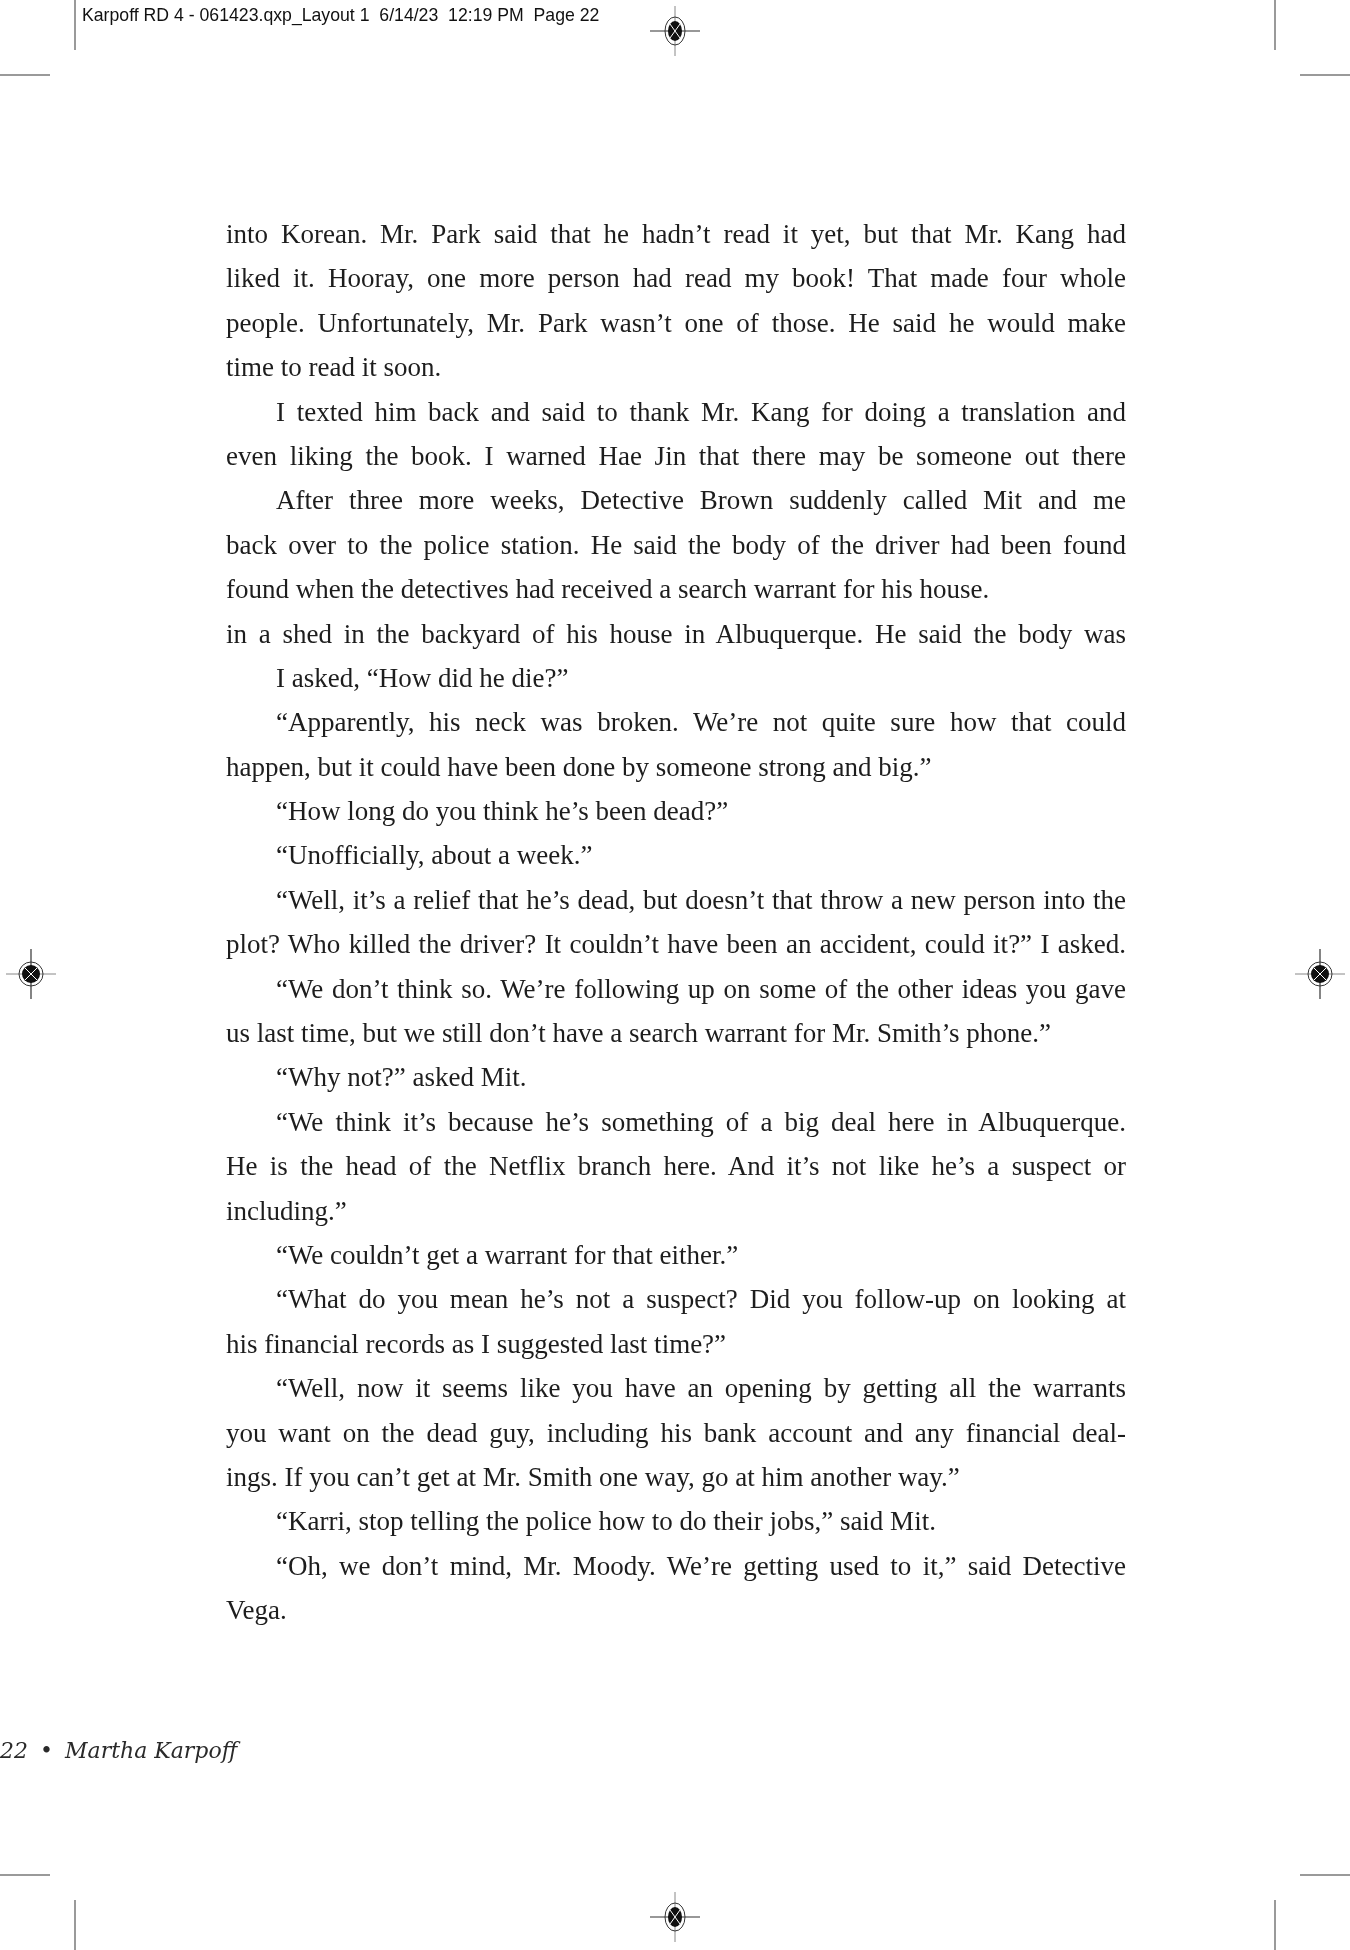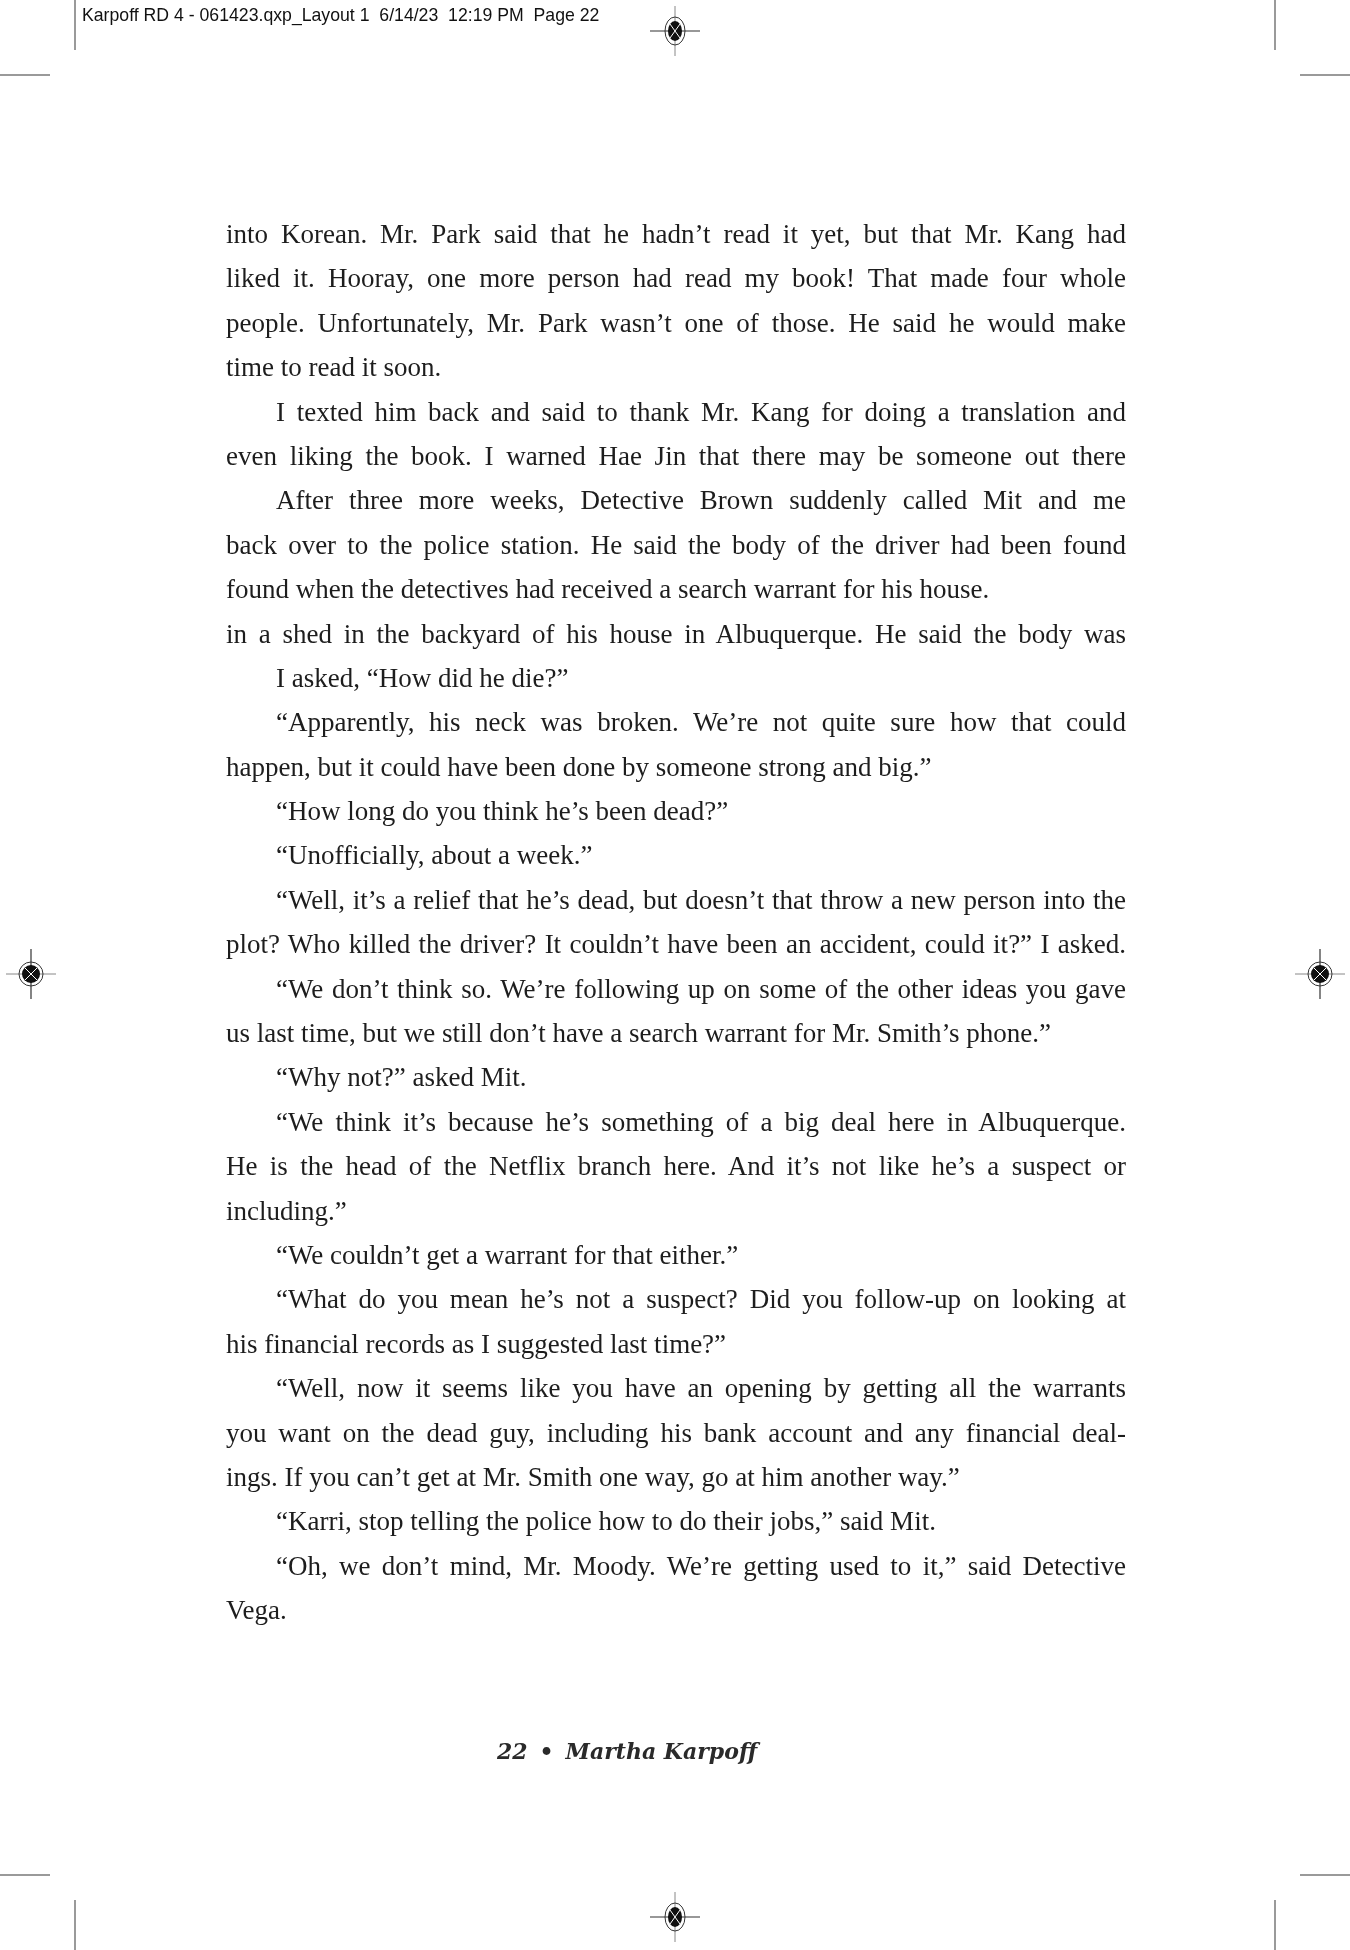--- a/index.html
+++ b/index.html
@@ -19,23 +19,23 @@
     font-family: "Liberation Serif", serif;
     font-size: 27px; line-height: 44.4px; color: #1d1d1d;
   }
   .line {
     display: block; height: 44.4px; white-space: nowrap;
     text-align: justify; text-align-last: justify;
   }
   .line.last { text-align-last: left; }
   .line.indent { padding-left: 50px; }
   .footer {
-    position: absolute; left: 0; width: 1254px; top: 1738px; text-align: center;
+    position: absolute; left: 0; width: 1254px; top: 1738px; 
     font-family: "DejaVu Serif", serif; font-style: italic;
-    font-size: 22px; color: #2a2a2a; font-weight: bold;
+    font-size: 22px; color: #2a2a2a;
   }
   .footer .dot { margin: 0 12px; font-style: normal; }
 </style>
 </head>
 <body>
 
 <div class="slug">Karpoff RD 4 - 061423.qxp_Layout 1  6/14/23  12:19 PM  Page 22</div>
 
 <div class="crop v" style="left:74px; top:0;"></div>
 <div class="crop h" style="left:0; top:74px;"></div>

